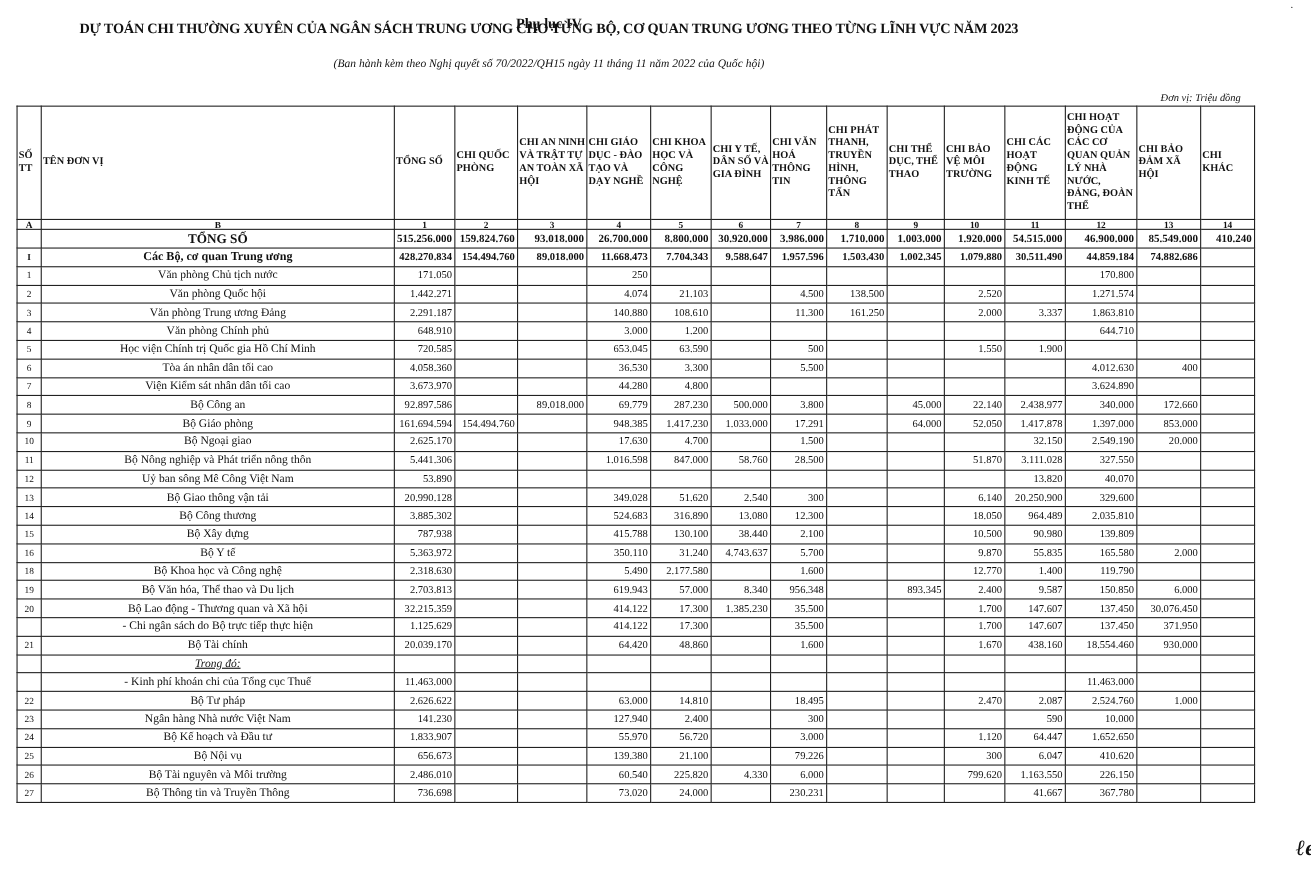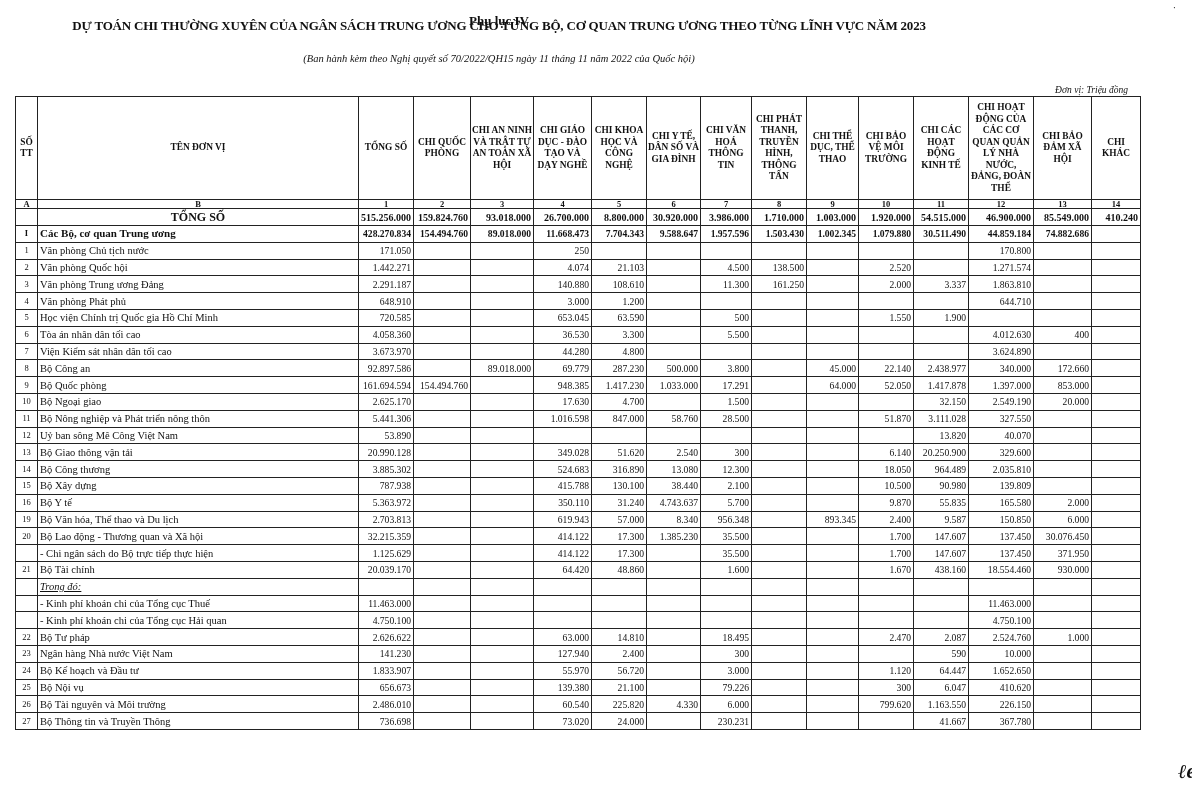--- a/index.html
+++ b/index.html
@@ -5,25 +5,25 @@
   html, body { margin:0; padding:0; background:#ffffff; }
   body { width:1192px; height:812px; position:relative; overflow:hidden; font-family:"Liberation Serif", "DejaVu Serif", serif; color:#111; }
   .hdr { position:absolute; left:0; width:998px; text-align:center; }
   .appendix { top:13px; font-size:13px; font-weight:bold; }
   .title { top:18px; font-size:13px; font-weight:bold; letter-spacing:-0.2px; }
   .subtitle { top:53px; font-size:10.5px; font-style:italic; }
   .unit { position:absolute; top:85px; right:64px; font-size:9.5px; font-style:italic; }
   .mark { position:absolute; right:16px; top:2px; font-size:10px; }
   table { position:absolute; left:15px; top:96px; border-collapse:collapse; table-layout:fixed; font-size:9.6px; }
   td, th { border:1px solid #222; padding:0 2px; height:15.8px; line-height:15px; overflow:hidden; white-space:nowrap; }
-  th { font-weight:bold; font-size:9.4px; line-height:11.5px; white-space:normal; text-align:center; height:102px; padding:0 1px; }
+  th { font-weight:bold; font-size:9.4px; line-height:11.5px; white-space:normal; text-align:left; height:102px; padding:0 1px; }
   tr.idx td { font-weight:bold; font-size:8.5px; height:8px; line-height:8px; text-align:center; }
   td.num { text-align:right; }
   td.stt { text-align:center; font-size:8.5px; }
-  td.name { text-align:left; font-size:10.5px; }
+  td.name { text-align:center; font-size:10.5px; }
   tr.total td { font-weight:bold; font-size:10px; height:16px; }
   tr.total td.name { text-align:center; font-size:12px; }
   tr.group td { font-weight:bold; }
   tr.group td.name { font-size:11px; }
   td.italic { font-style:italic; text-decoration:underline; }
   .sig { position:absolute; left:1178px; top:760px; font-size:20px; font-style:italic; font-weight:bold; }
 </style>
 </head>
 <body>
 
@@ -176,21 +176,21 @@
         <td class="num">161.250</td>
         <td class="num"></td>
         <td class="num">2.000</td>
         <td class="num">3.337</td>
         <td class="num">1.863.810</td>
         <td class="num"></td>
         <td class="num"></td>
       </tr>
       <tr class="row">
         <td class="stt">4</td>
-        <td class="name">Văn phòng Phát phủ</td>
+        <td class="name">Văn phòng Chính phủ</td>
         <td class="num">648.910</td>
         <td class="num"></td>
         <td class="num"></td>
         <td class="num">3.000</td>
         <td class="num">1.200</td>
         <td class="num"></td>
         <td class="num"></td>
         <td class="num"></td>
         <td class="num"></td>
         <td class="num"></td>
@@ -266,21 +266,21 @@
         <td class="num"></td>
         <td class="num">45.000</td>
         <td class="num">22.140</td>
         <td class="num">2.438.977</td>
         <td class="num">340.000</td>
         <td class="num">172.660</td>
         <td class="num"></td>
       </tr>
       <tr class="row">
         <td class="stt">9</td>
-        <td class="name">Bộ Quốc phòng</td>
+        <td class="name">Bộ Giáo phòng</td>
         <td class="num">161.694.594</td>
         <td class="num">154.494.760</td>
         <td class="num"></td>
         <td class="num">948.385</td>
         <td class="num">1.417.230</td>
         <td class="num">1.033.000</td>
         <td class="num">17.291</td>
         <td class="num"></td>
         <td class="num">64.000</td>
         <td class="num">52.050</td>
@@ -409,20 +409,38 @@
         <td class="num">5.700</td>
         <td class="num"></td>
         <td class="num"></td>
         <td class="num">9.870</td>
         <td class="num">55.835</td>
         <td class="num">165.580</td>
         <td class="num">2.000</td>
         <td class="num"></td>
       </tr>
       <tr class="row">
+        <td class="stt">18</td>
+        <td class="name">Bộ Khoa học và Công nghệ</td>
+        <td class="num">2.318.630</td>
+        <td class="num"></td>
+        <td class="num"></td>
+        <td class="num">5.490</td>
+        <td class="num">2.177.580</td>
+        <td class="num"></td>
+        <td class="num">1.600</td>
+        <td class="num"></td>
+        <td class="num"></td>
+        <td class="num">12.770</td>
+        <td class="num">1.400</td>
+        <td class="num">119.790</td>
+        <td class="num"></td>
+        <td class="num"></td>
+      </tr>
+      <tr class="row">
         <td class="stt">19</td>
         <td class="name">Bộ Văn hóa, Thể thao và Du lịch</td>
         <td class="num">2.703.813</td>
         <td class="num"></td>
         <td class="num"></td>
         <td class="num">619.943</td>
         <td class="num">57.000</td>
         <td class="num">8.340</td>
         <td class="num">956.348</td>
         <td class="num"></td>
@@ -513,38 +531,20 @@
         <td class="num"></td>
         <td class="num"></td>
         <td class="num"></td>
         <td class="num"></td>
         <td class="num"></td>
         <td class="num"></td>
         <td class="num"></td>
         <td class="num"></td>
         <td class="num"></td>
         <td class="num">11.463.000</td>
-        <td class="num"></td>
-        <td class="num"></td>
-      </tr>
-      <tr class="row">
-        <td class="stt"></td>
-        <td class="name">- Kinh phí khoán chi của Tổng cục Hải quan</td>
-        <td class="num">4.750.100</td>
-        <td class="num"></td>
-        <td class="num"></td>
-        <td class="num"></td>
-        <td class="num"></td>
-        <td class="num"></td>
-        <td class="num"></td>
-        <td class="num"></td>
-        <td class="num"></td>
-        <td class="num"></td>
-        <td class="num"></td>
-        <td class="num">4.750.100</td>
         <td class="num"></td>
         <td class="num"></td>
       </tr>
       <tr class="row">
         <td class="stt">22</td>
         <td class="name">Bộ Tư pháp</td>
         <td class="num">2.626.622</td>
         <td class="num"></td>
         <td class="num"></td>
         <td class="num">63.000</td>

